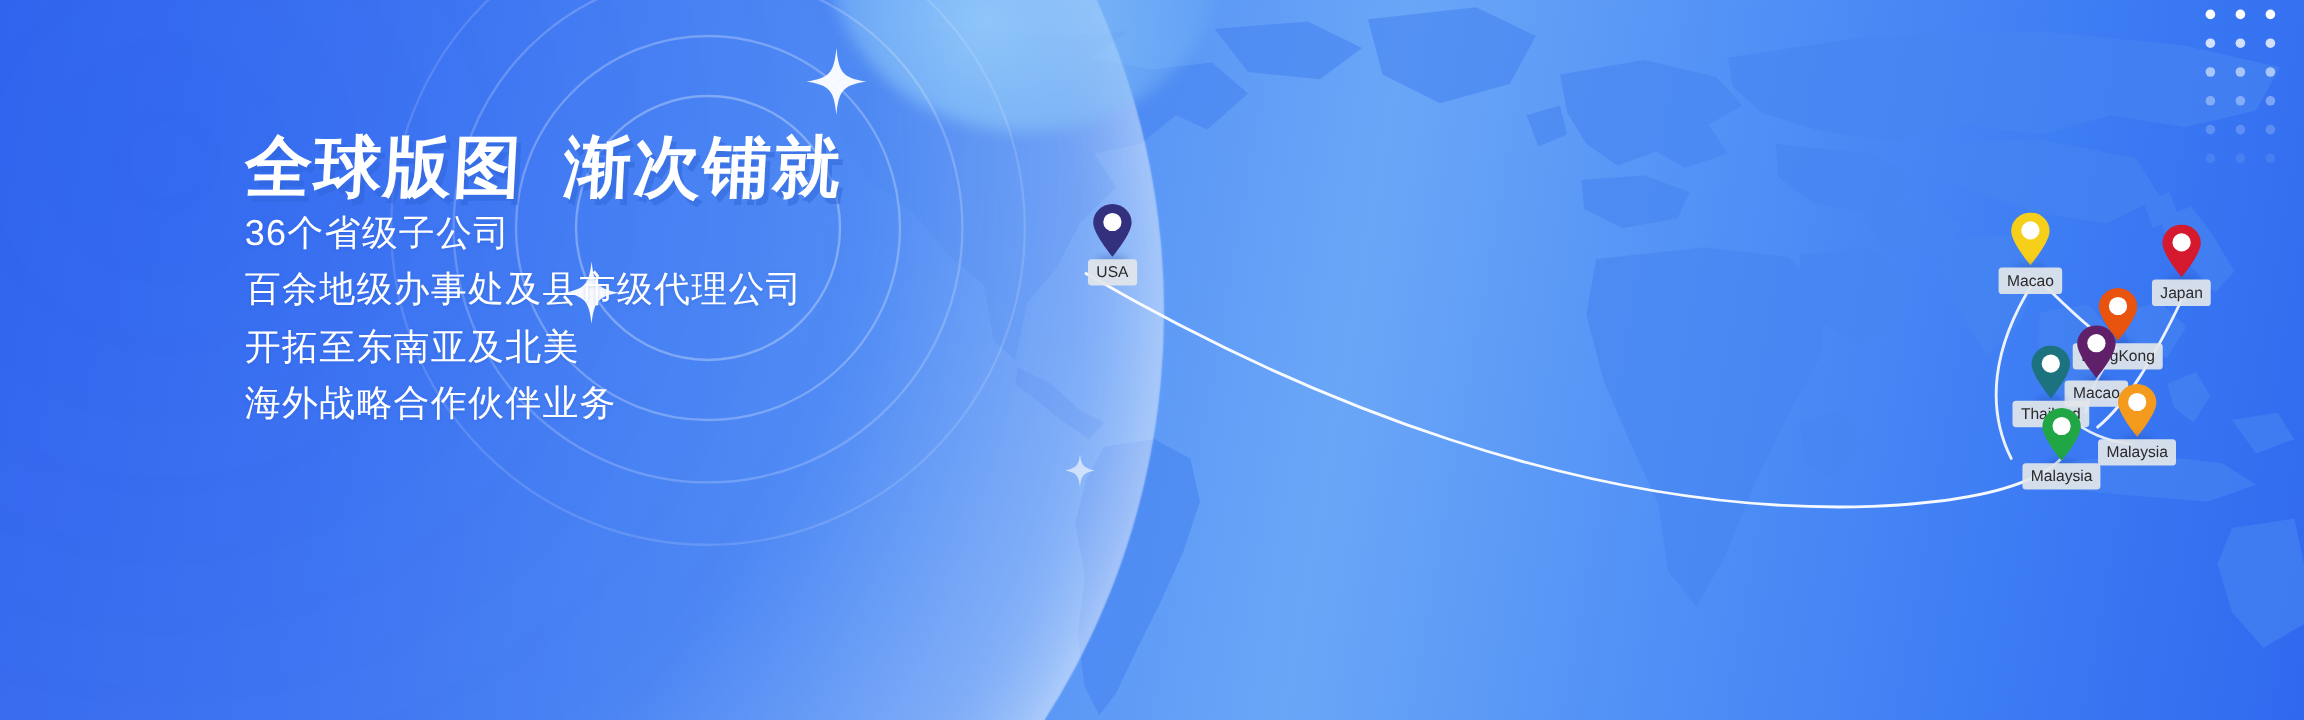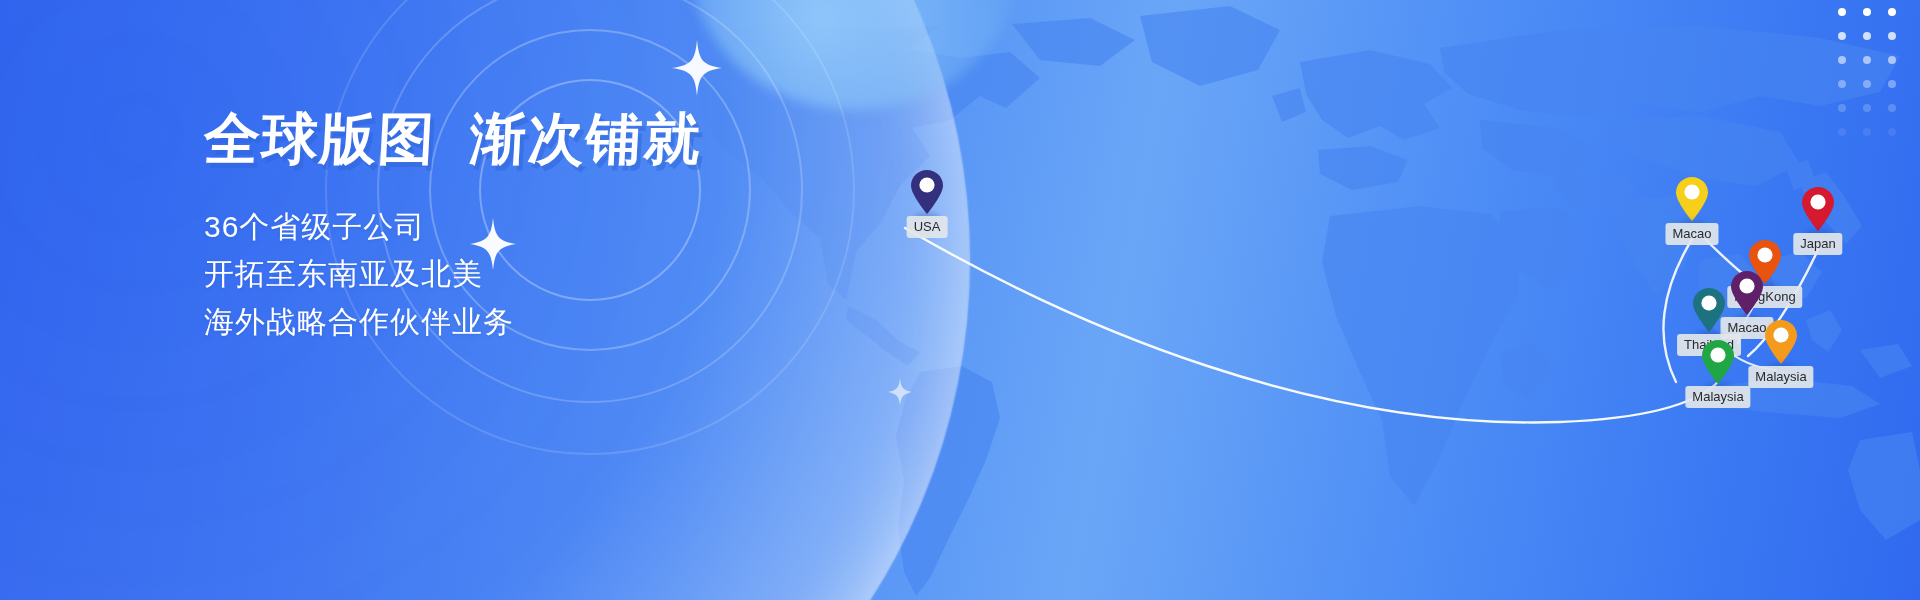--- a/index.html
+++ b/index.html
@@ -61,21 +61,21 @@
   
   .content { position:absolute; left:204px; top:108px; z-index:30; }
   .headline {
     font-size:56px; font-weight:bold; color:#ffffff; letter-spacing:2px;
     line-height:1.12; white-space:nowrap;
     text-shadow:4px 5px 0 rgba(45,100,215,.50);
     font-family:"Liberation Sans","DejaVu Sans",sans-serif;
     transform:skewX(-3deg);
   }
   .headline .gap { display:inline-block; width:34px; }
-  .lines { margin-top:32px; }
+  .lines { }
   .line {
     font-size:30px; color:#ffffff; line-height:1.58; white-space:nowrap;
     font-weight:400; letter-spacing:1px;
     text-shadow:0 1px 3px rgba(30,80,190,.25);
   }
   .line-with-star { display:flex; align-items:center; gap:14px; }
 
   
   .arcs { position:absolute; inset:0; pointer-events:none; z-index:20; }
   .arcs svg { width:100%; height:100%; display:block; overflow:visible; }
@@ -220,20 +220,21 @@
       <path d="M1724 348 C1738 360 1756 368 1776 370" stroke="#ffffff" stroke-width="2.2" fill="none" opacity=".85" stroke-linecap="round"></path>
     </svg>
   </div>
 
   <div class="content">
     <div class="headline"><span>全球版图</span><span class="gap"></span><span>渐次铺就</span></div>
     <div class="lines">
       <div class="line line-with-star">
         <span>36个省级子公司</span>
       </div>
+      <div class="line">百余地级办事处及县市级代理公司</div>
       <div class="line">开拓至东南亚及北美</div>
       <div class="line">海外战略合作伙伴业务</div>
     </div>
   </div>
 
   <div id="marker-host">
       <div class="marker" style="left: 927px; top: 215px;">
         <div class="pin">
           <svg width="34" height="45" viewBox="0 0 34 45">
             <path d="M17 44 C17 44 33 25 33 15.5 C33 6.9 25.8 0 17 0 C8.2 0 1 6.9 1 15.5 C1 25 17 44 17 44 Z" fill="#33307e"></path>

